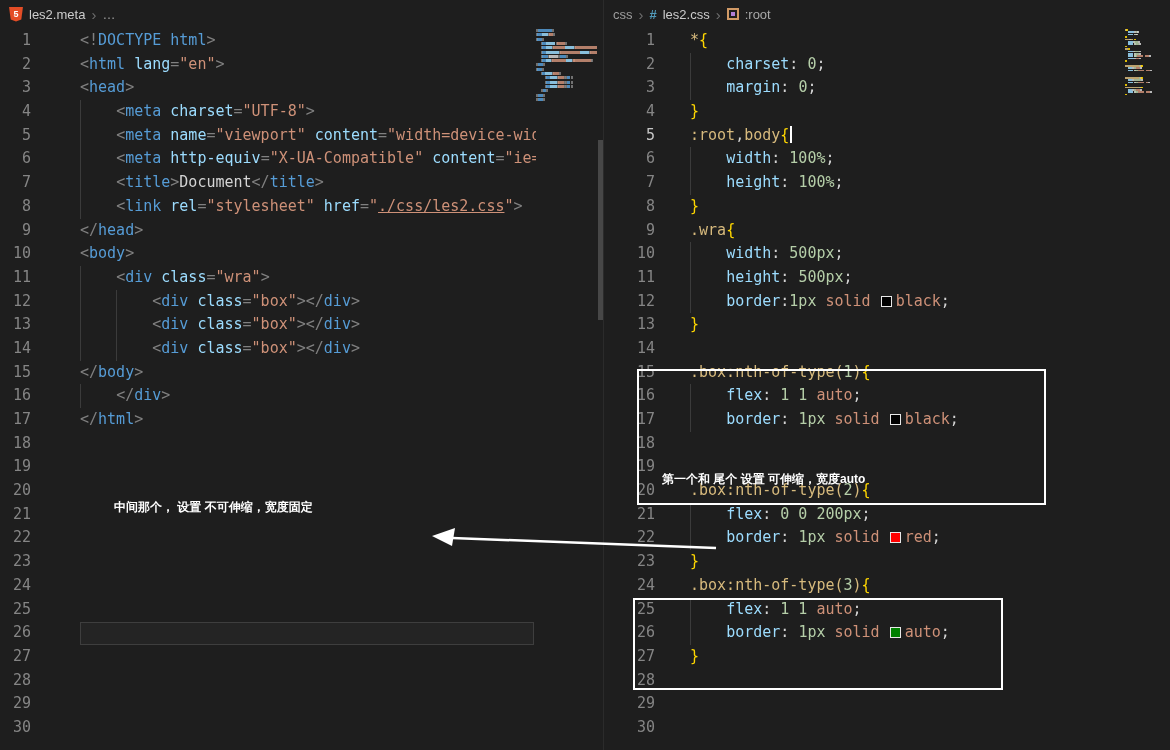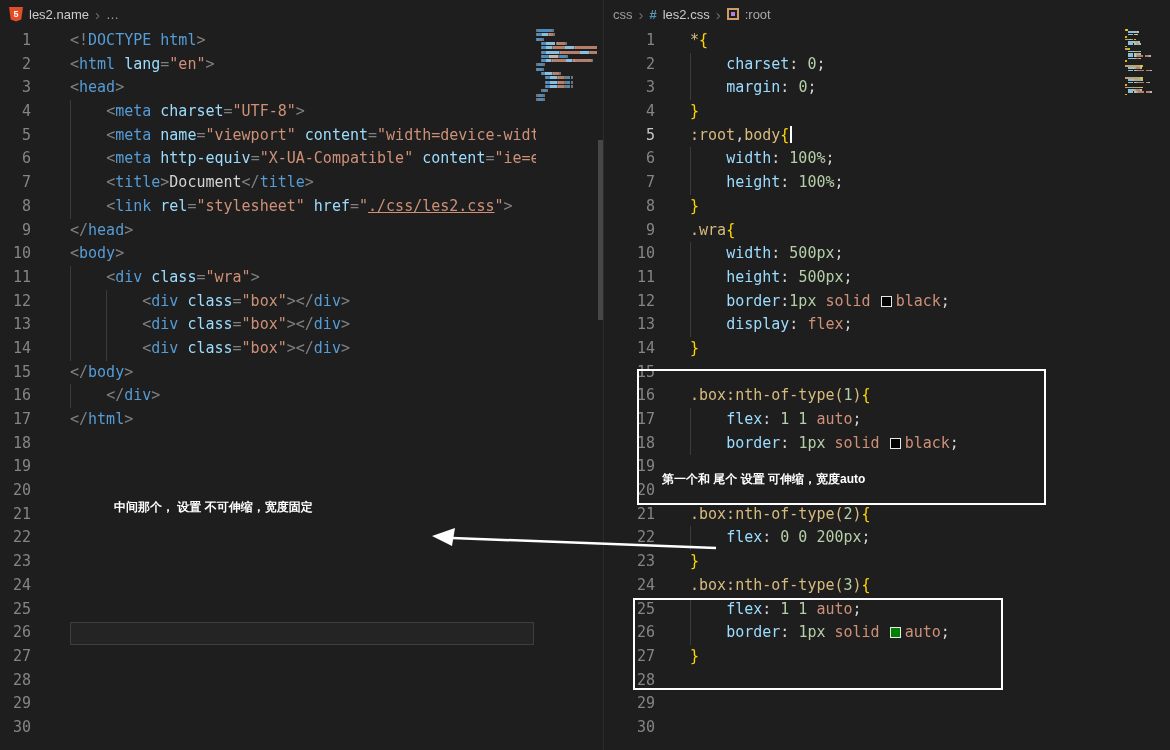--- a/index.html
+++ b/index.html
@@ -24,21 +24,21 @@
 
   .code{position:absolute;top:29px;bottom:0;left:0;overflow:hidden}
   .left  .code{right:67px}
   .right .code{right:46px}
   .gutter{position:absolute;left:0;top:0}
   .left  .gutter{width:36px}
   .right .gutter{width:56px}
   .ln{height:23.7px;line-height:23.7px;text-align:right;padding-right:5px;color:#858585;font-size:15px}
   .ln.active{color:#c6c6c6}
   .lines{position:absolute;top:0;right:0}
-  .left  .lines{left:70px}
+  .left  .lines{left:80px}
   .right .lines{left:86px}
   .row{height:23.7px;line-height:23.7px;white-space:pre;font-size:15px;color:#d4d4d4;position:relative}
   .guide{position:absolute;top:0;bottom:0;width:1px;background:#3b3b3b}
   .linebox{position:absolute;left:0;right:2px;height:23.7px;border:1px solid #3e3e3e;background:rgba(50,50,50,.35)}
 
   .tk-pun{color:#808080}.tk-tag{color:#569cd6}.tk-attr{color:#9cdcfe}.tk-str{color:#ce9178}
   .tk-txt{color:#d4d4d4}.tk-sel{color:#d7ba7d}.tk-prop{color:#9cdcfe}.tk-num{color:#b5cea8}
   .tk-val{color:#ce9178}.tk-brace{color:#ffd700}
   .underline{text-decoration:underline}
   .swatch{display:inline-block;width:11px;height:11px;border:1px solid #e8e8e8;margin:0 4px 0 1px;vertical-align:-1px}
@@ -60,21 +60,21 @@
   .right-note{left:662px;top:471px}
 </style>
 </head>
 <body>
 
 <div class="window">
 
   <section class="editor left">
     <div class="breadcrumb">
       <span class="fi-html">5</span>
-      <span class="crumb file">les2.name</span>
+      <span class="crumb file">les2.meta</span>
       <span class="sep">›</span>
       <span class="crumb dim">…</span>
     </div>
     <div class="code" id="code-left">
         <div class="gutter">
           <div class="ln">1</div>
           <div class="ln">2</div>
           <div class="ln">3</div>
           <div class="ln">4</div>
           <div class="ln">5</div>
@@ -296,30 +296,30 @@
           <div class="row"><div class="guide" style="left: 0px;"></div><span class="tk-txt">    </span><span class="tk-prop">margin</span><span class="tk-txt">: </span><span class="tk-num">0</span><span class="tk-txt">;</span></div>
           <div class="row"><span class="tk-brace">}</span></div>
           <div class="row"><span class="tk-sel">:root</span><span class="tk-txt">,</span><span class="tk-sel">body</span><span class="tk-brace">{</span><span class="caret"></span></div>
           <div class="row"><div class="guide" style="left: 0px;"></div><span class="tk-txt">    </span><span class="tk-prop">width</span><span class="tk-txt">: </span><span class="tk-num">100%</span><span class="tk-txt">;</span></div>
           <div class="row"><div class="guide" style="left: 0px;"></div><span class="tk-txt">    </span><span class="tk-prop">height</span><span class="tk-txt">: </span><span class="tk-num">100%</span><span class="tk-txt">;</span></div>
           <div class="row"><span class="tk-brace">}</span></div>
           <div class="row"><span class="tk-sel">.wra</span><span class="tk-brace">{</span></div>
           <div class="row"><div class="guide" style="left: 0px;"></div><span class="tk-txt">    </span><span class="tk-prop">width</span><span class="tk-txt">: </span><span class="tk-num">500px</span><span class="tk-txt">;</span></div>
           <div class="row"><div class="guide" style="left: 0px;"></div><span class="tk-txt">    </span><span class="tk-prop">height</span><span class="tk-txt">: </span><span class="tk-num">500px</span><span class="tk-txt">;</span></div>
           <div class="row"><div class="guide" style="left: 0px;"></div><span class="tk-txt">    </span><span class="tk-prop">border</span><span class="tk-txt">:</span><span class="tk-num">1px</span><span class="tk-val"> solid </span><span class="swatch" style="background: rgb(0, 0, 0);"></span><span class="tk-val">black</span><span class="tk-txt">;</span></div>
-          <div class="row"><div class="guide" style="left: 0px;"></div><span class="tk-txt">    </span><span class="tk-prop">display</span><span class="tk-txt">: </span><span class="tk-val">flex</span><span class="tk-txt">;</span></div>
           <div class="row"><span class="tk-brace">}</span></div>
           <div class="row"></div>
           <div class="row"><span class="tk-sel">.box:nth-of-type(</span><span class="tk-num">1</span><span class="tk-sel">)</span><span class="tk-brace">{</span></div>
           <div class="row"><div class="guide" style="left: 0px;"></div><span class="tk-txt">    </span><span class="tk-prop">flex</span><span class="tk-txt">: </span><span class="tk-num">1 1</span><span class="tk-val"> auto</span><span class="tk-txt">;</span></div>
           <div class="row"><div class="guide" style="left: 0px;"></div><span class="tk-txt">    </span><span class="tk-prop">border</span><span class="tk-txt">: </span><span class="tk-num">1px</span><span class="tk-val"> solid </span><span class="swatch" style="background: rgb(0, 0, 0);"></span><span class="tk-val">black</span><span class="tk-txt">;</span></div>
           <div class="row"></div>
           <div class="row"></div>
           <div class="row"><span class="tk-sel">.box:nth-of-type(</span><span class="tk-num">2</span><span class="tk-sel">)</span><span class="tk-brace">{</span></div>
           <div class="row"><div class="guide" style="left: 0px;"></div><span class="tk-txt">    </span><span class="tk-prop">flex</span><span class="tk-txt">: </span><span class="tk-num">0 0 200px</span><span class="tk-txt">;</span></div>
+          <div class="row"><div class="guide" style="left: 0px;"></div><span class="tk-txt">    </span><span class="tk-prop">border</span><span class="tk-txt">: </span><span class="tk-num">1px</span><span class="tk-val"> solid </span><span class="swatch" style="background: rgb(255, 0, 0);"></span><span class="tk-val">red</span><span class="tk-txt">;</span></div>
           <div class="row"><span class="tk-brace">}</span></div>
           <div class="row"><span class="tk-sel">.box:nth-of-type(</span><span class="tk-num">3</span><span class="tk-sel">)</span><span class="tk-brace">{</span></div>
           <div class="row"><div class="guide" style="left: 0px;"></div><span class="tk-txt">    </span><span class="tk-prop">flex</span><span class="tk-txt">: </span><span class="tk-num">1 1</span><span class="tk-val"> auto</span><span class="tk-txt">;</span></div>
           <div class="row"><div class="guide" style="left: 0px;"></div><span class="tk-txt">    </span><span class="tk-prop">border</span><span class="tk-txt">: </span><span class="tk-num">1px</span><span class="tk-val"> solid </span><span class="swatch" style="background: rgb(0, 128, 0);"></span><span class="tk-val">auto</span><span class="tk-txt">;</span></div>
           <div class="row"><span class="tk-brace">}</span></div>
           <div class="row"></div>
           <div class="row"></div>
         </div>
       </div>
     <div class="minimap" id="mm-right">

